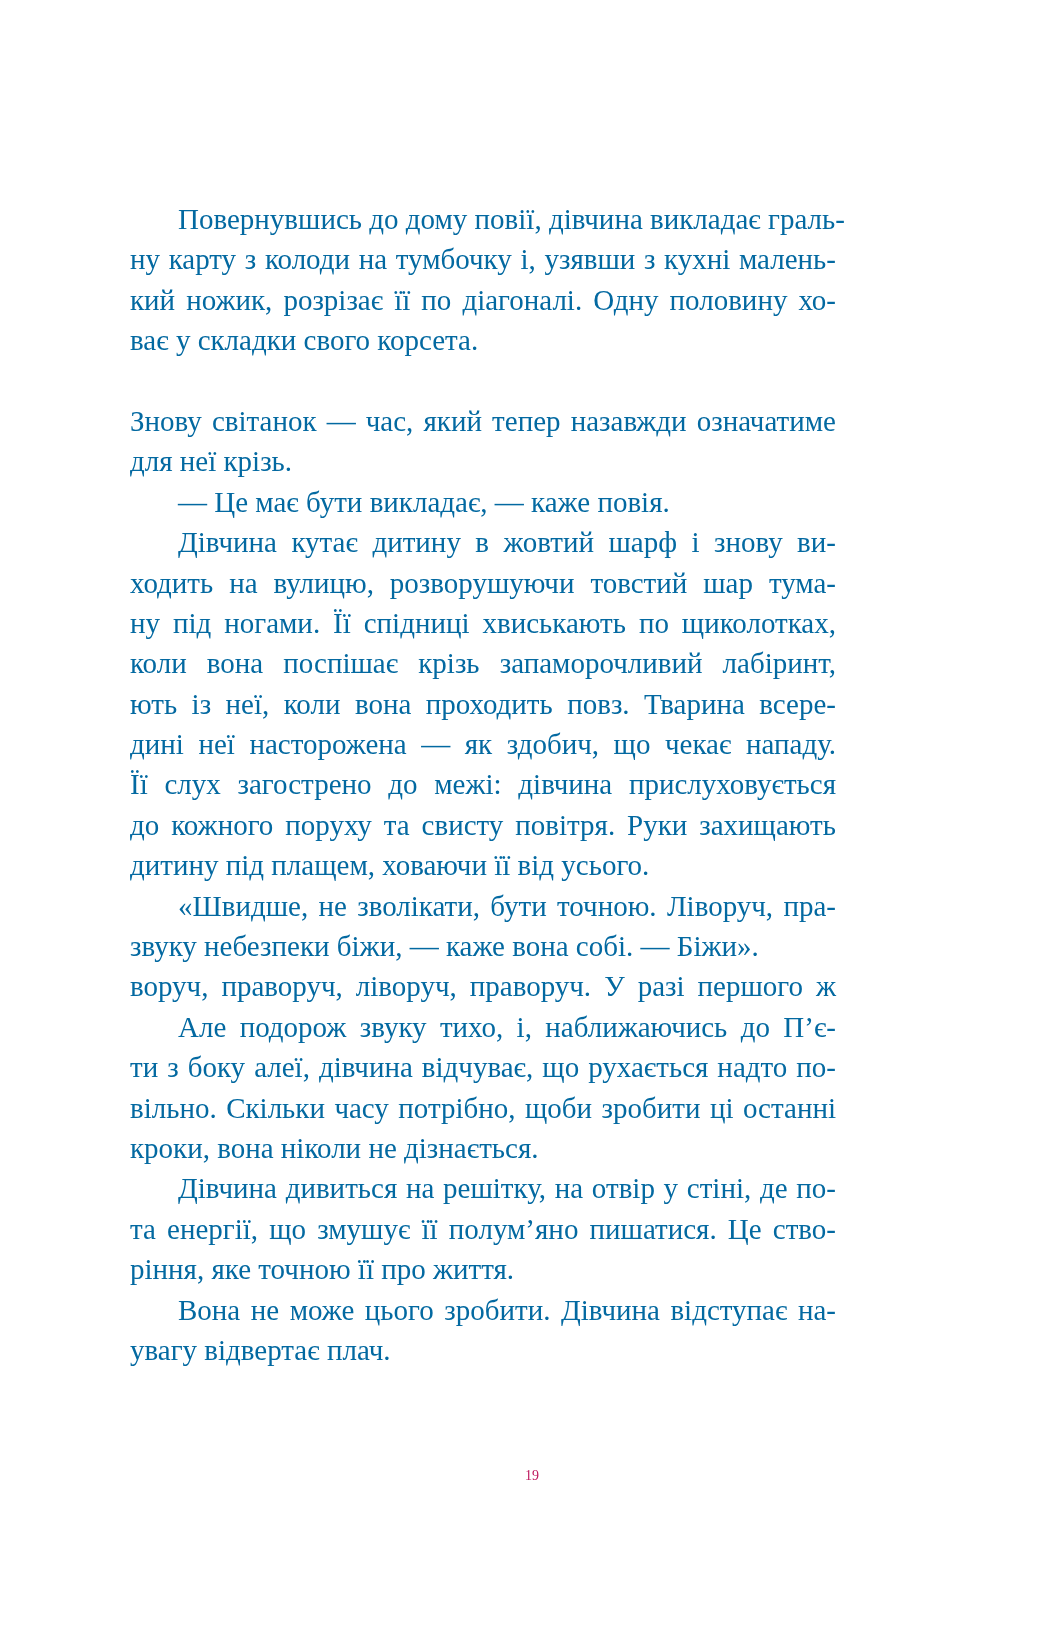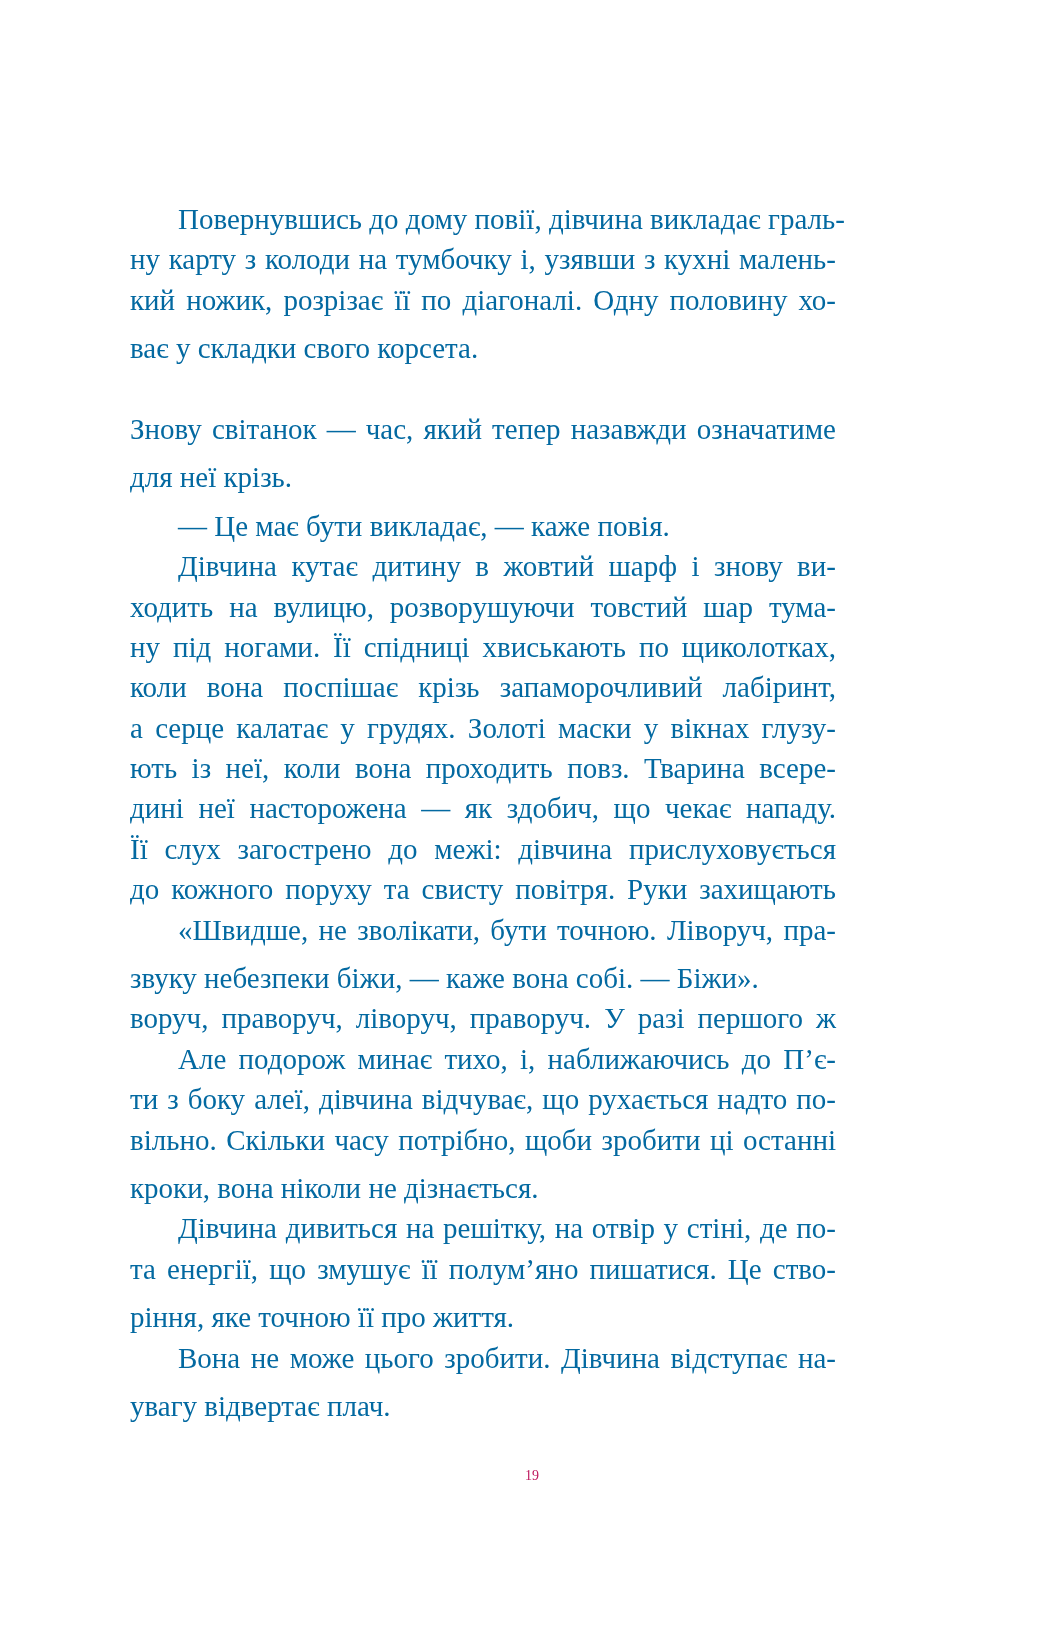--- a/index.html
+++ b/index.html
@@ -29,21 +29,20 @@
       text-align: justify;
       text-align-last: justify;
       height: 40.4px;
       overflow: visible;
     }
     .line.indent {
       padding-left: 48px;
     }
     .line.last {
       text-align-last: left;
-      margin-top: 8px;
     }
     .section-gap {
       display: block;
       height: 40.4px;
     }
     .page-number {
       position: absolute;
       left: 12px;
       width: 1040px;
       top: 1468px;
@@ -74,35 +73,35 @@
 
   <div>
     <span class="line indent last">— Це має бути викладає, — каже повія.</span>
   </div>
 
   <div>
     <span class="line indent">Дівчина кутає дитину в жовтий шарф і знову ви-</span>
     <span class="line">ходить на вулицю, розворушуючи товстий шар тума-</span>
     <span class="line">ну під ногами. Її спідниці хвиськають по щиколотках,</span>
     <span class="line">коли вона поспішає крізь запаморочливий лабіринт,</span>
-    <span class="line">а серце калатає у грудях. Золоті маски у вікнах глузу-</span>
     <span class="line">ють із неї, коли вона проходить повз. Тварина всере-</span>
     <span class="line">дині неї насторожена — як здобич, що чекає нападу.</span>
     <span class="line">Її слух загострено до межі: дівчина прислуховується</span>
     <span class="line">до кожного поруху та свисту повітря. Руки захищають</span>
+    <span class="line last">дитину під плащем, ховаючи її від усього.</span>
   </div>
 
   <div>
     <span class="line indent">«Швидше, не зволікати, бути точною. Ліворуч, пра-</span>
     <span class="line last">звуку небезпеки біжи, — каже вона собі. — Біжи».</span>
     <span class="line">воруч, праворуч, ліворуч, праворуч. У разі першого ж</span>
   </div>
 
   <div>
-    <span class="line indent">Але подорож минає тихо, і, наближаючись до П’є-</span>
+    <span class="line indent">Але подорож звуку тихо, і, наближаючись до П’є-</span>
     <span class="line">ти з боку алеї, дівчина відчуває, що рухається надто по-</span>
     <span class="line">вільно. Скільки часу потрібно, щоби зробити ці останні</span>
     <span class="line last">кроки, вона ніколи не дізнається.</span>
   </div>
 
   <div>
     <span class="line indent">Дівчина дивиться на решітку, на отвір у стіні, де по-</span>
     <span class="line">та енергії, що змушує її полум’яно пишатися. Це ство-</span>
     <span class="line last">ріння, яке точною її про життя.</span>
   </div>

